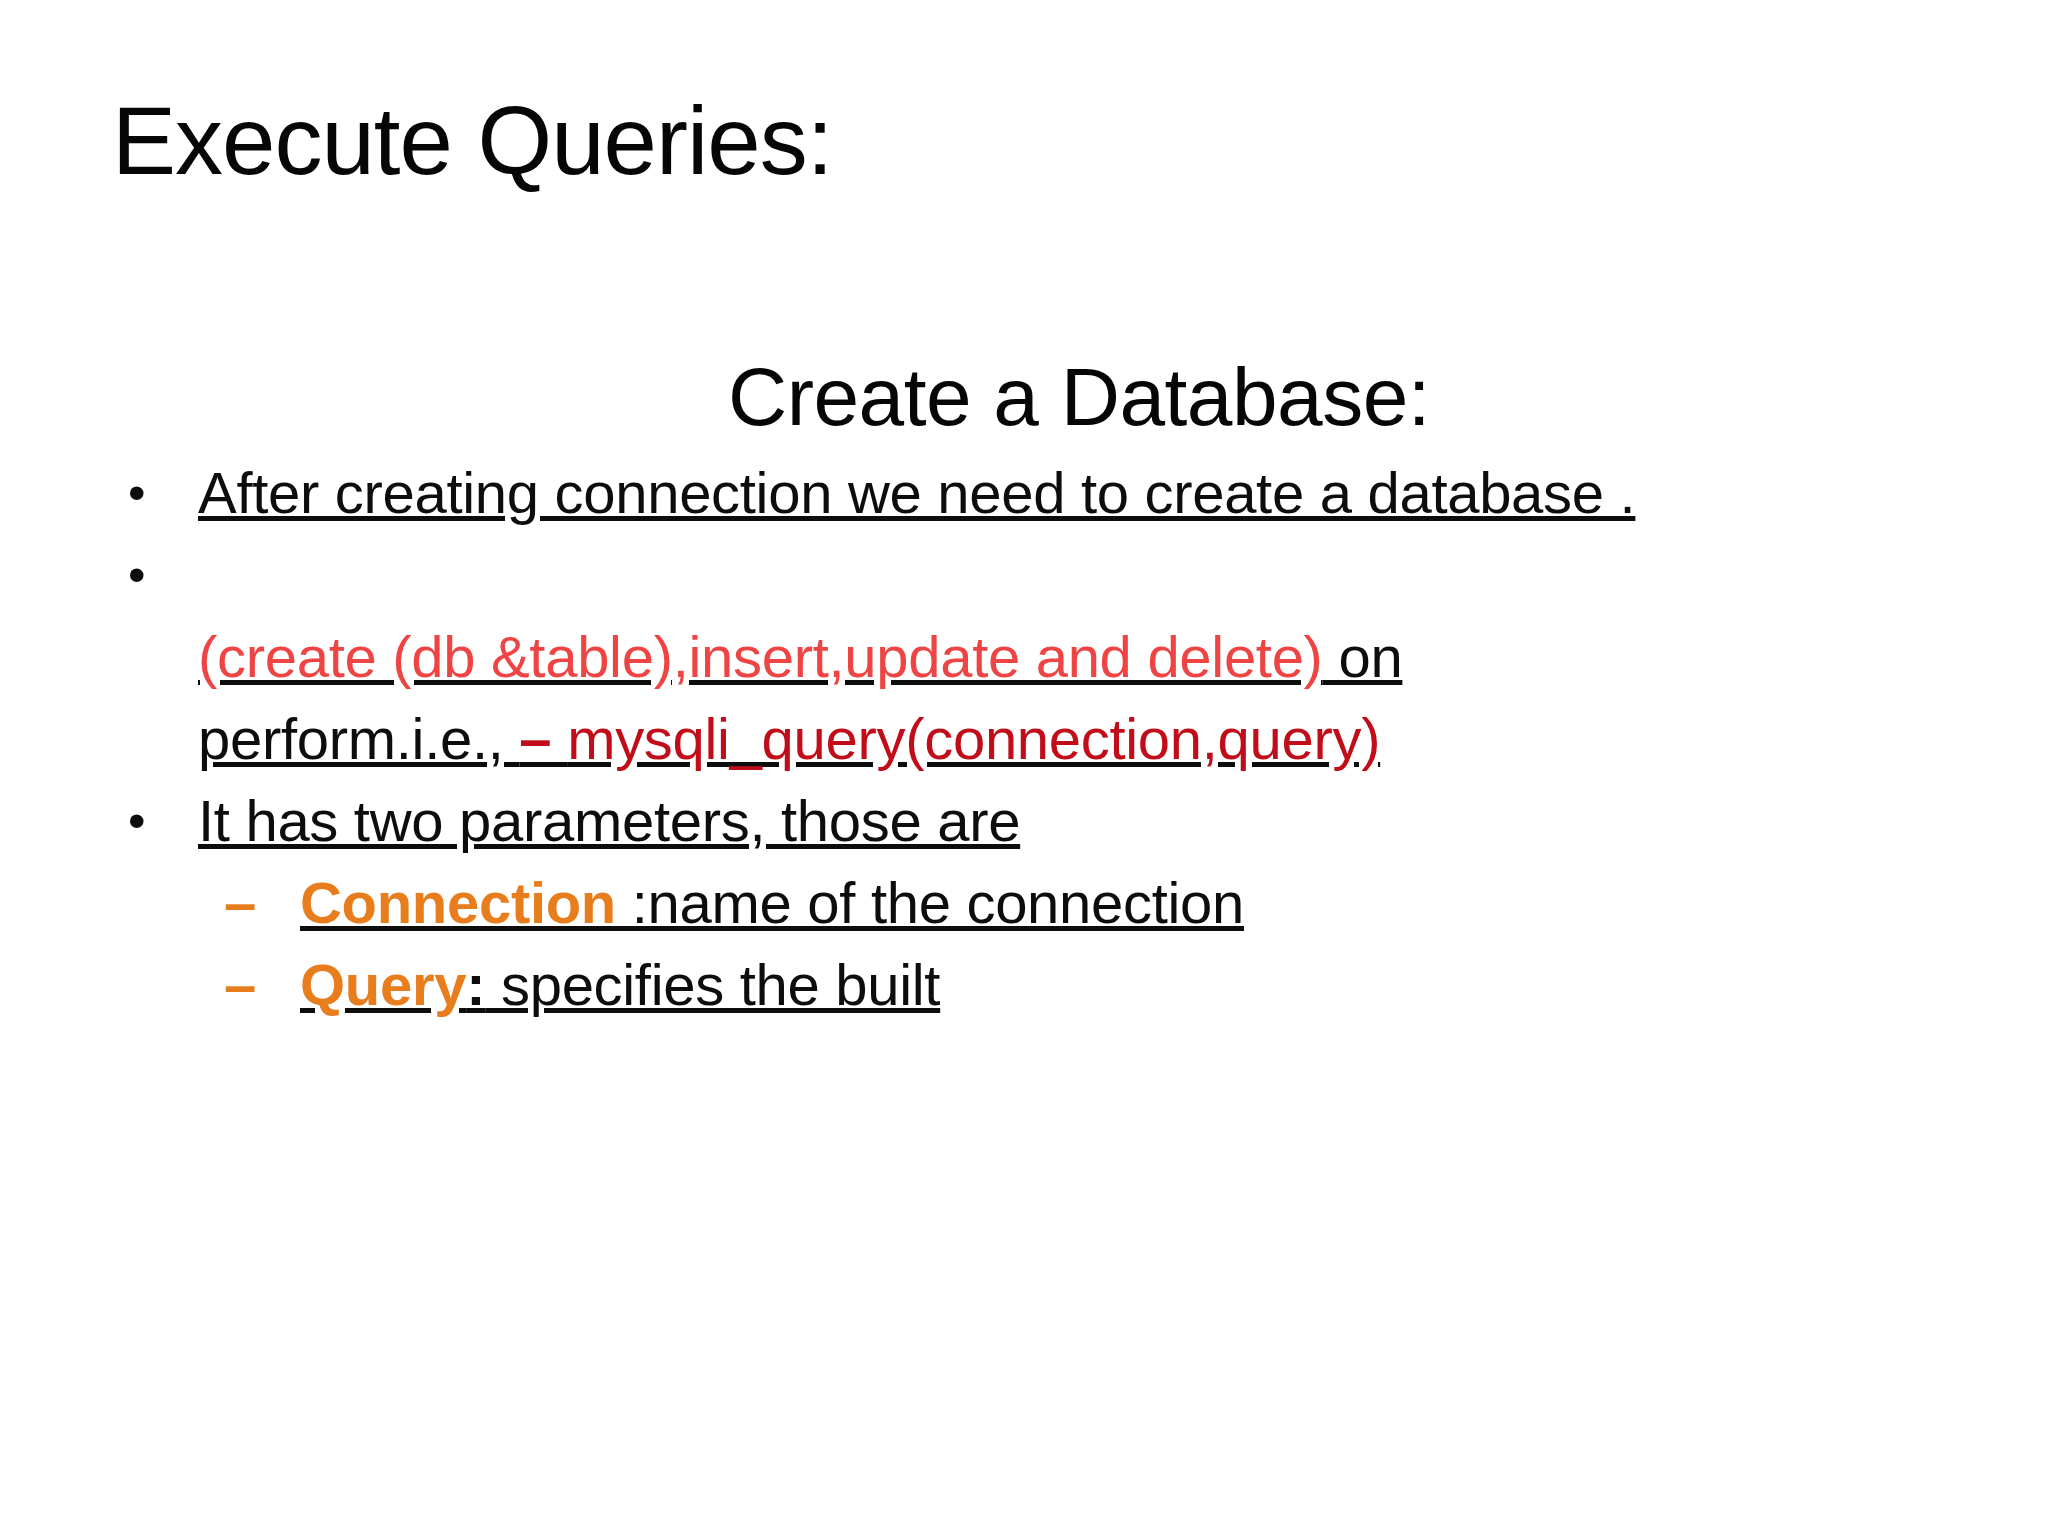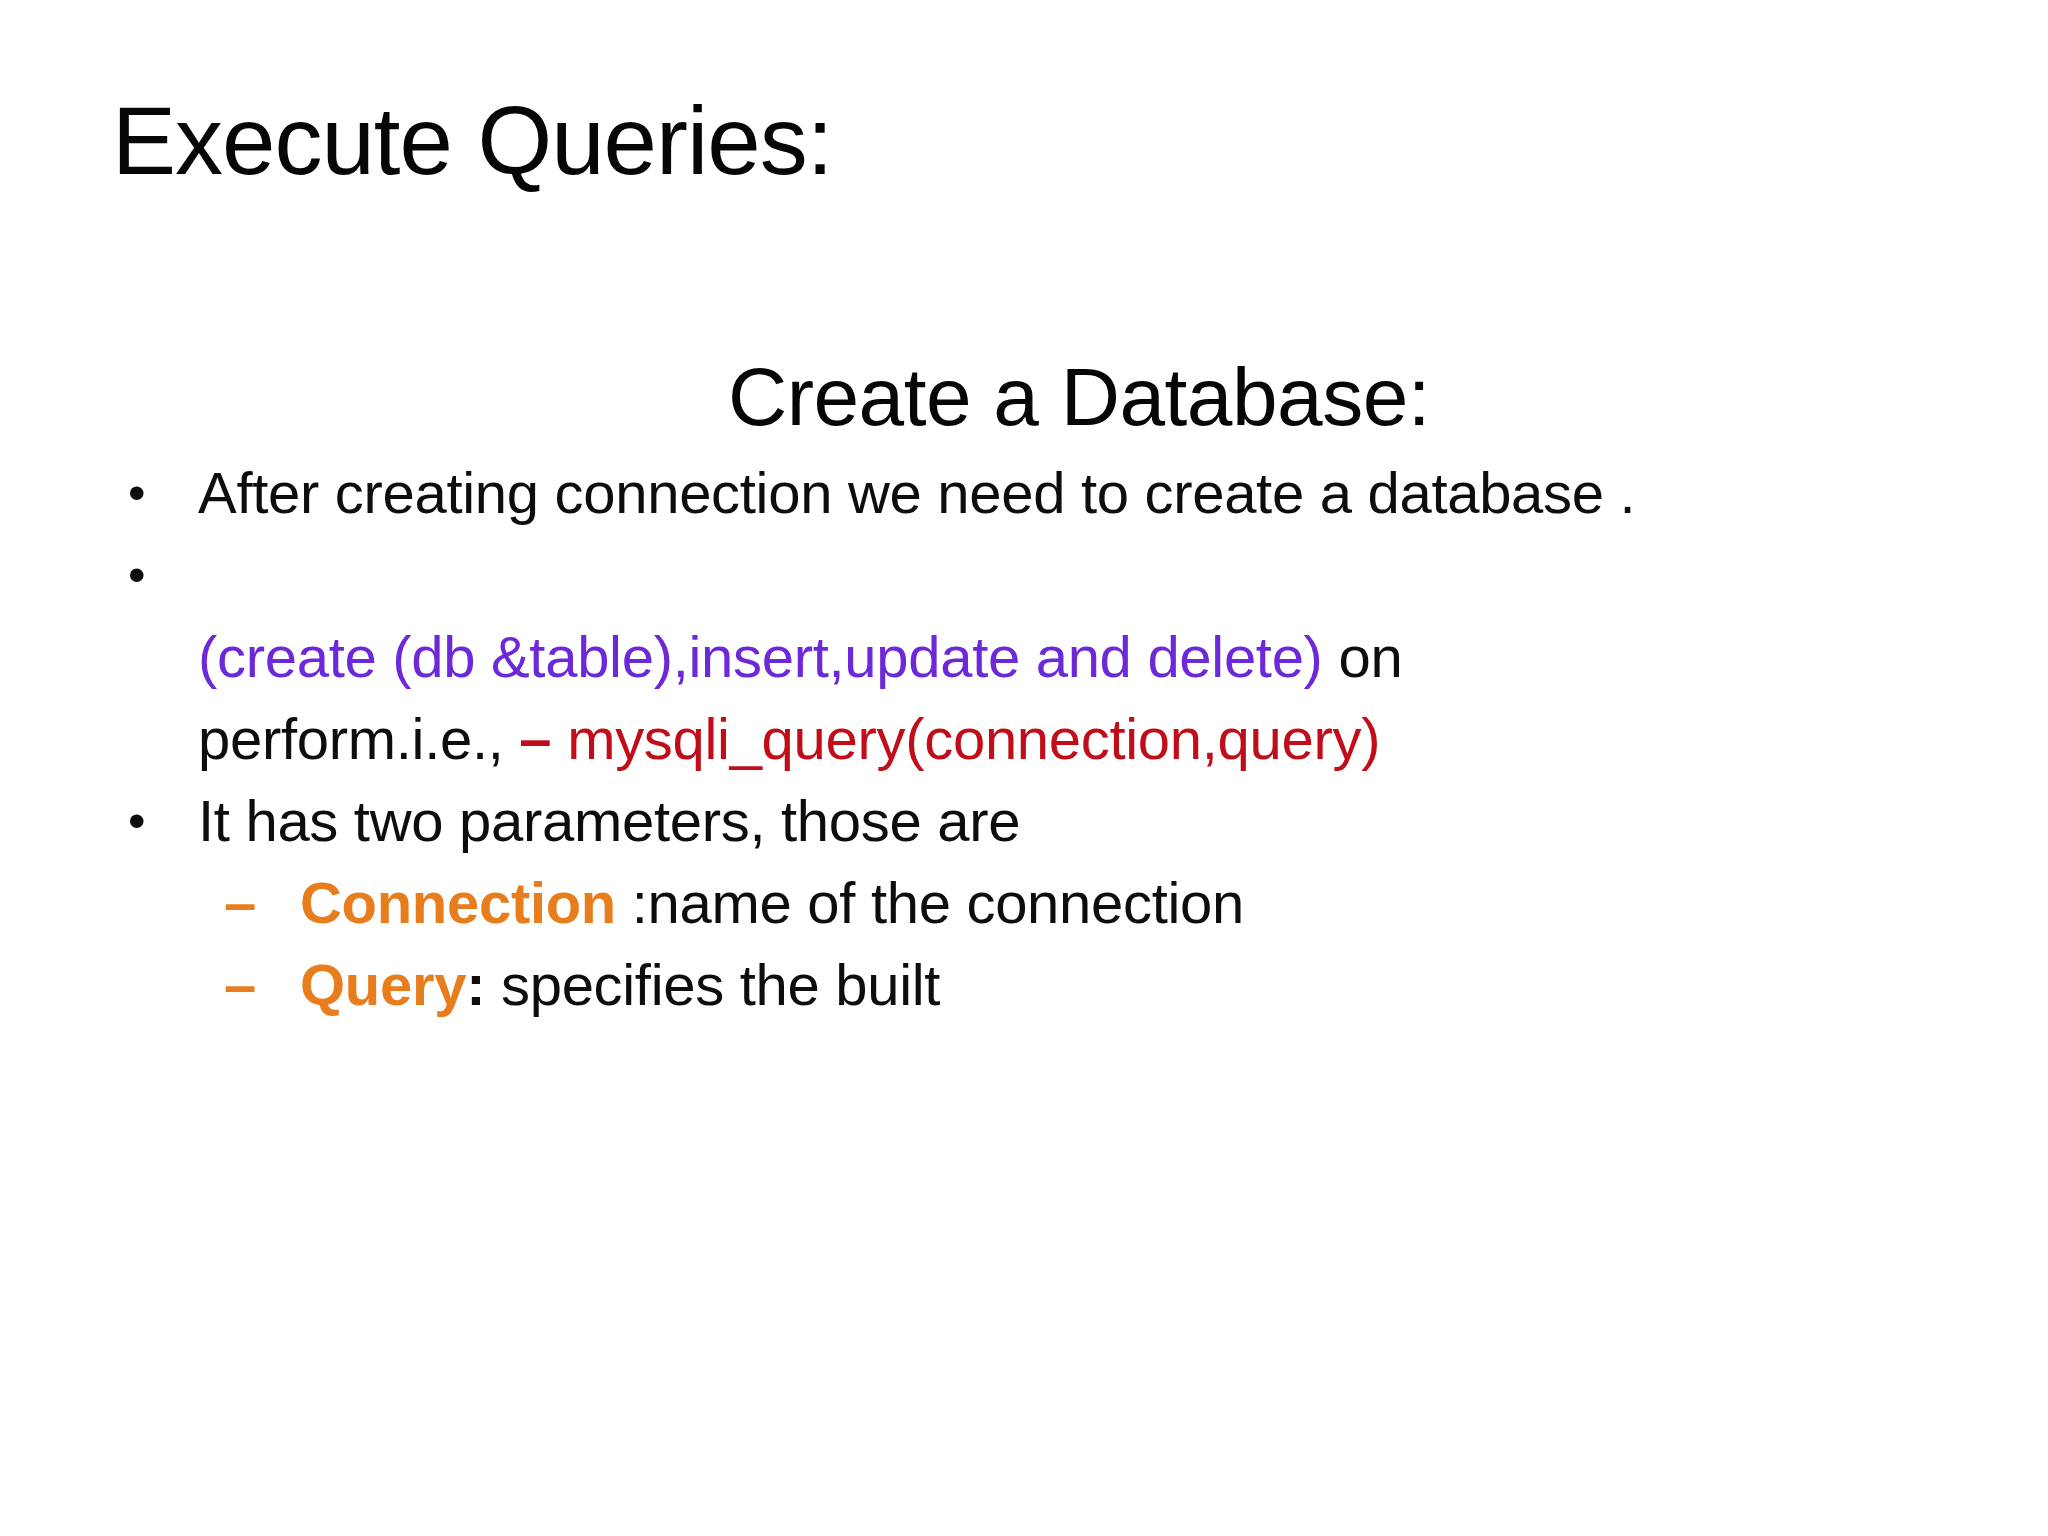--- a/index.html
+++ b/index.html
@@ -36,31 +36,31 @@
     letter-spacing: -0.3px;
   }
   .row { display: flex; align-items: flex-start; }
   .marker {
     flex: 0 0 88px;
     width: 88px;
     box-sizing: border-box;
     padding-left: 18px;
     font-size: 50px;
   }
-  .text { flex: 1 1 auto; }
+  .text { flex: 1 1 auto; text-decoration: underline; }
   .sub-row { display: flex; margin-left: 108px; }
   .dash-marker {
     flex: 0 0 82px;
     width: 82px;
     box-sizing: border-box;
     padding-left: 6px;
     color: #E87D1D;
     font-weight: 700;
   }
-  .c-blue   { color: #6d28d9; }
+  .c-blue   { color: #ef4444; }
   .c-red    { color: #C10D19; }
   .c-red-b  { color: #C10D19; font-weight: 700; }
   .c-orange-b { color: #E87D1D; font-weight: 700; }
   .b { font-weight: 700; }
 </style>
 </head>
 <body>
 
 <div class="slide">
 

